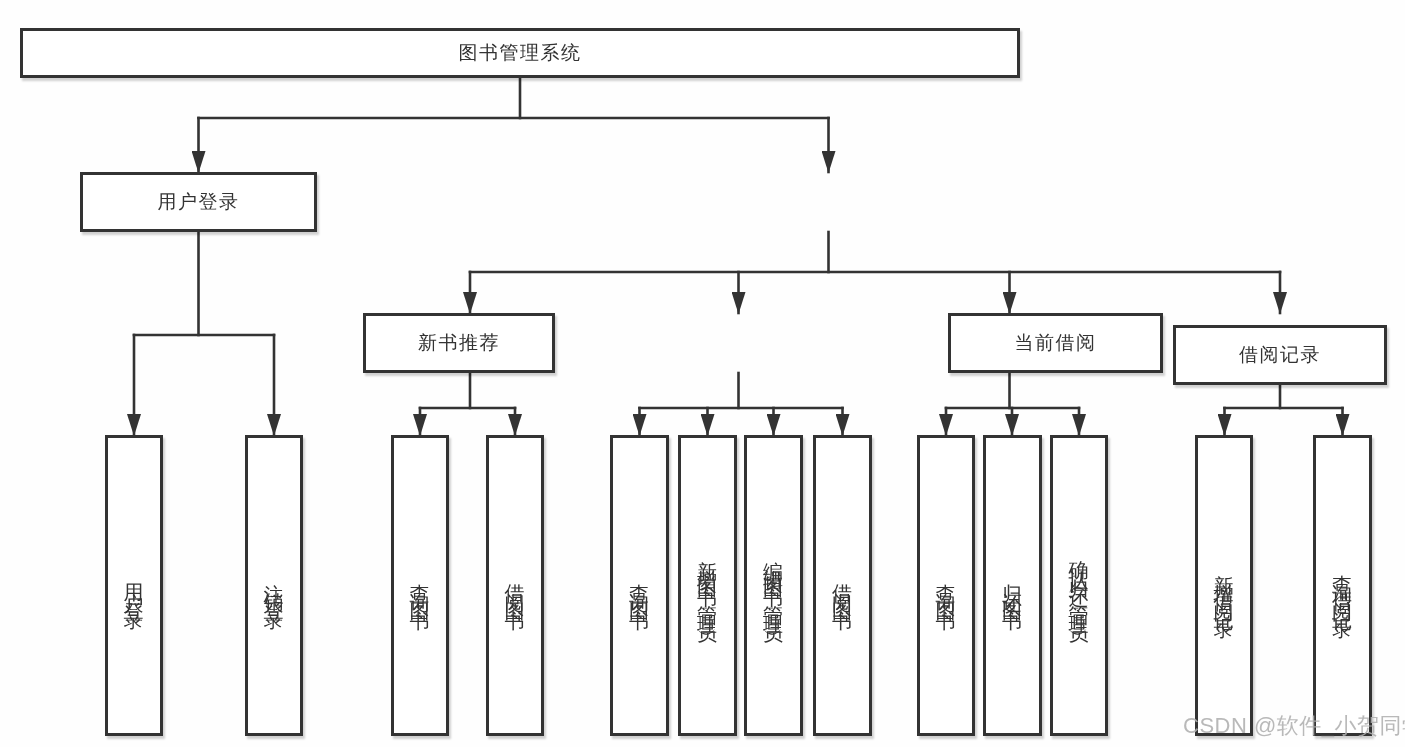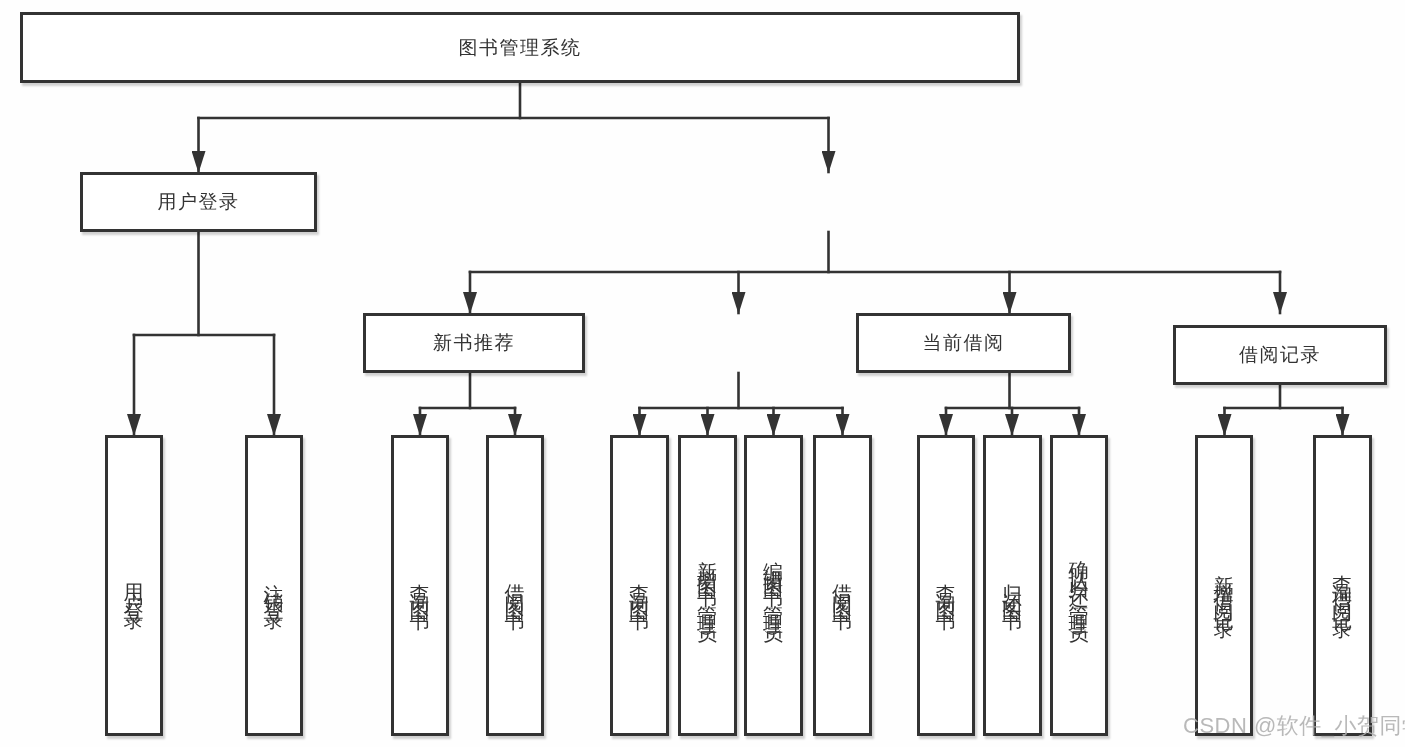--- a/index.html
+++ b/index.html
@@ -74,26 +74,26 @@
       <path d="M1012 408 V435" marker-end="url(#arr)"></path>
       <path d="M1079 408 V435" marker-end="url(#arr)"></path>
 
       <path d="M1280 373 V408"></path>
       <path d="M1224.5 408 H1342.5"></path>
       <path d="M1224.5 408 V435" marker-end="url(#arr)"></path>
       <path d="M1342.5 408 V435" marker-end="url(#arr)"></path>
     </g>
   </svg>
 
-  <div class="node h-node" style="left:20px;top:12px;width:1000px;height:71px">图书管理系统</div>
+  <div class="node h-node" style="left:20px;top:28px;width:1000px;height:50px">图书管理系统</div>
 
   <div class="node h-node" style="left:80px;top:172px;width:237px;height:60px">用户登录</div>
 
-  <div class="node h-node" style="left:363px;top:313px;width:222px;height:60px">新书推荐</div>
-  <div class="node h-node" style="left:856px;top:313px;width:215px;height:60px">当前借阅</div>
+  <div class="node h-node" style="left:363px;top:313px;width:192px;height:60px">新书推荐</div>
+  <div class="node h-node" style="left:948px;top:313px;width:215px;height:60px">当前借阅</div>
   <div class="node h-node" style="left:1173px;top:325px;width:214px;height:60px">借阅记录</div>
 
   <div class="node v-node" style="left:105px;top:435px;width:58px;height:301px">用户登录</div>
   <div class="node v-node" style="left:245px;top:435px;width:58px;height:301px">注销登录</div>
 
   <div class="node v-node" style="left:391px;top:435px;width:58px;height:301px">查询图书</div>
   <div class="node v-node" style="left:486px;top:435px;width:58px;height:301px">借阅图书</div>
 
   <div class="node v-node" style="left:610px;top:435px;width:59px;height:301px">查询图书</div>
   <div class="node v-node" style="left:678px;top:435px;width:59px;height:301px">新增图书（管理员）</div>

